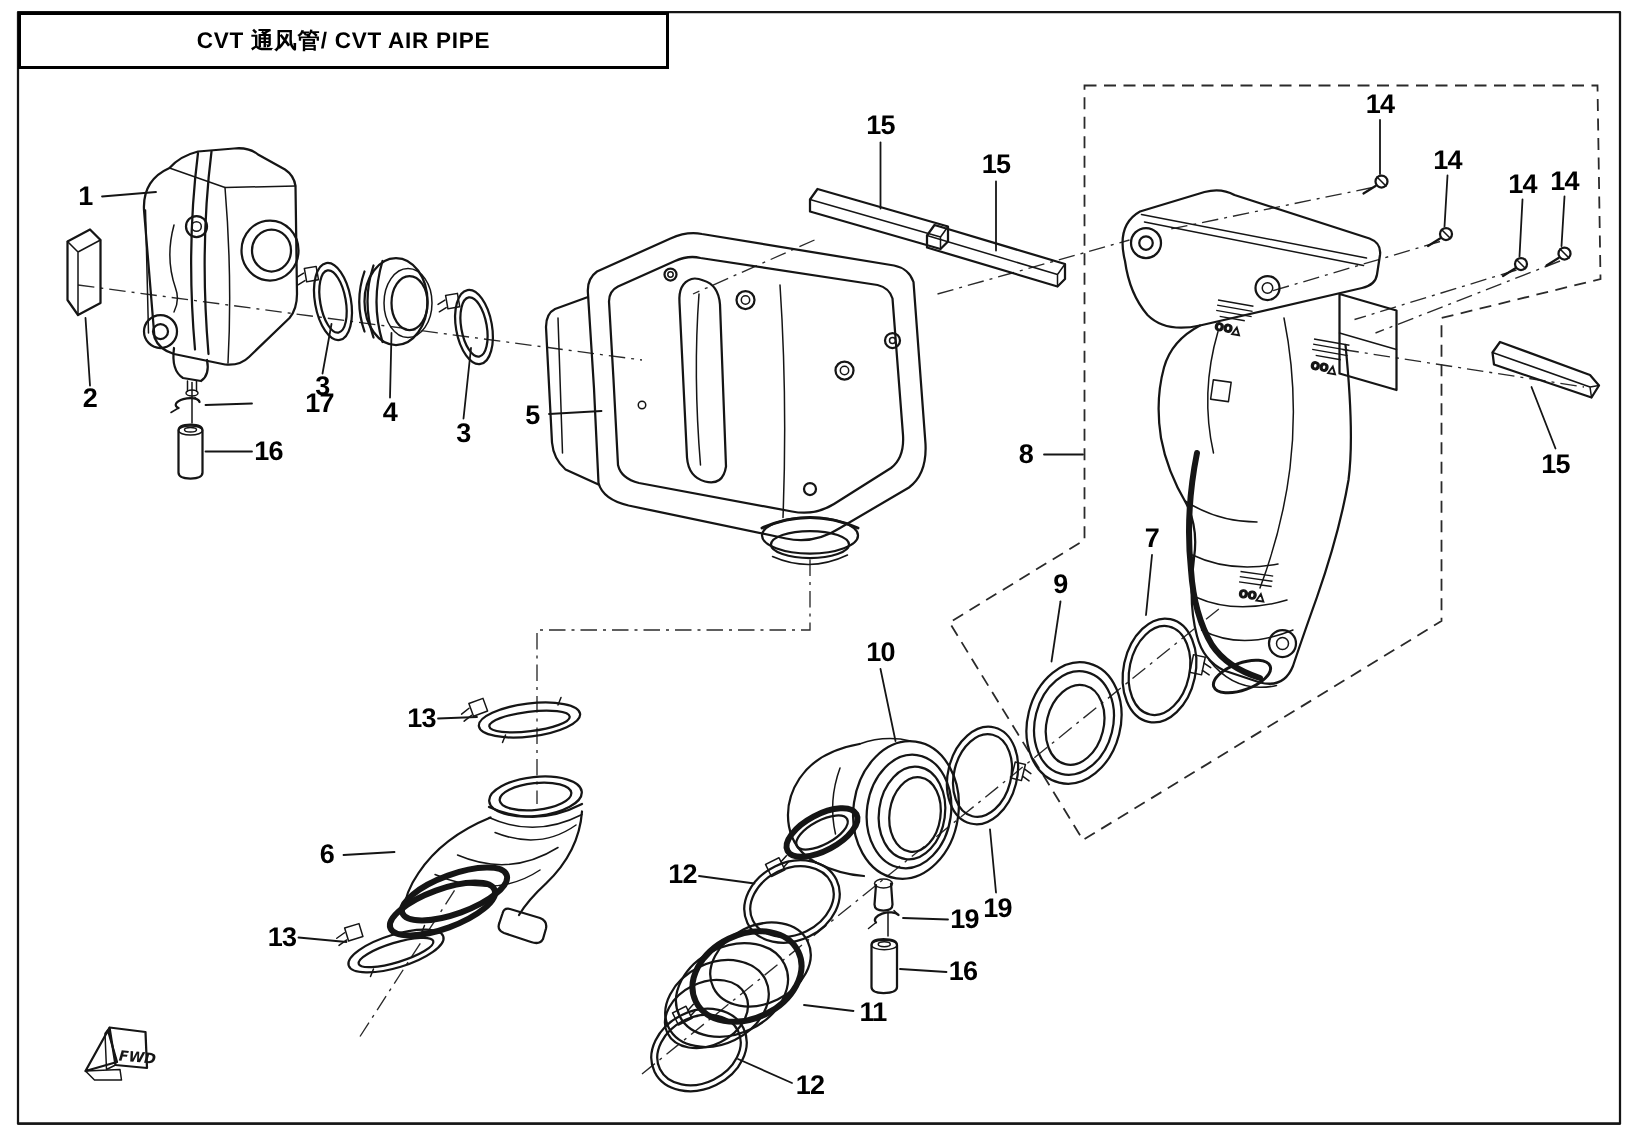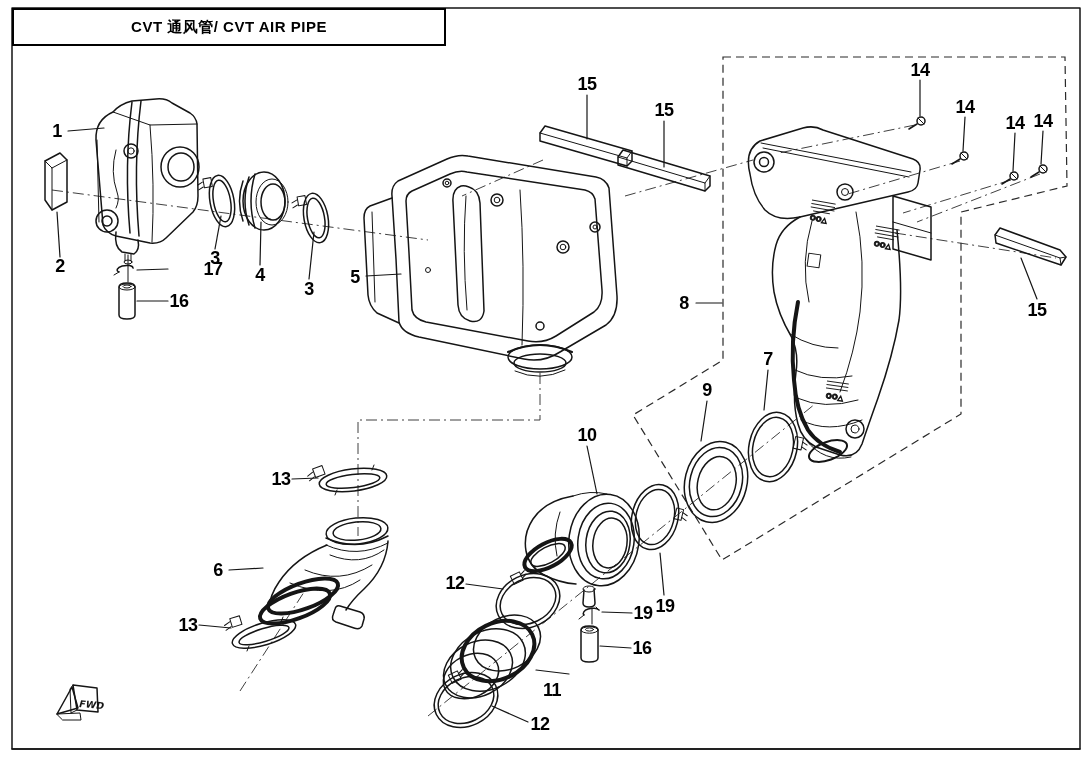--- a/index.html
+++ b/index.html
@@ -376,19 +376,19 @@
       <div class="callout" style="left: 1015px; top: 123px;">14</div>
       <div class="callout" style="left: 1043px; top: 121px;">14</div>
       <div class="callout" style="left: 1037px; top: 310px;">15</div>
       <div class="callout" style="left: 768px; top: 359px;">7</div>
       <div class="callout" style="left: 707px; top: 390px;">9</div>
       <div class="callout" style="left: 587px; top: 435px;">10</div>
       <div class="callout" style="left: 665px; top: 606px;">19</div>
       <div class="callout" style="left: 643px; top: 613px;">19</div>
       <div class="callout" style="left: 642px; top: 648px;">16</div>
       <div class="callout" style="left: 455px; top: 583px;">12</div>
-      <div class="callout" style="left: 552px; top: 675px; margin-top: 15px;">11</div>
+      <div class="callout" style="left: 582px; top: 675px;">11</div>
       <div class="callout" style="left: 540px; top: 724px;">12</div>
       <div class="callout" style="left: 218px; top: 570px;">6</div>
       <div class="callout" style="left: 281px; top: 479px;">13</div>
       <div class="callout" style="left: 188px; top: 625px;">13</div>
     </div>
 </div>
 
 </body></html>

